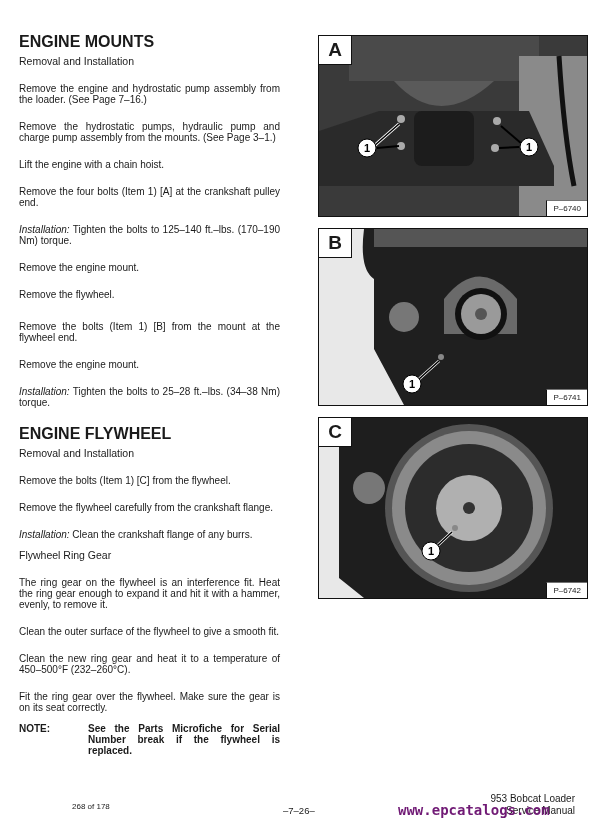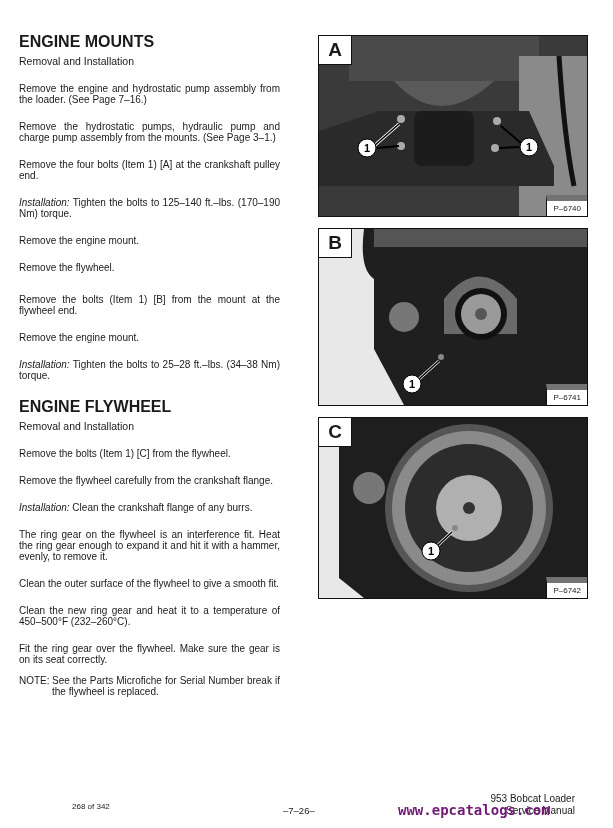--- a/index.html
+++ b/index.html
@@ -2,51 +2,53 @@
 <html><head>
 <meta charset="utf-8">
 <style>
   html, body { margin:0; padding:0; background:#fff; }
   body { width:613px; height:828px; position:relative; overflow:hidden; font-family:"Liberation Sans", sans-serif; color:#1a1a1a; }
   .col { position:absolute; left:19px; top:36px; width:261px; font-size:10px; line-height:11px; }
   .col p { margin:16px 0 10px 0; text-align:justify; }
   .h1 { font-weight:bold; font-size:16px; margin:0 0 9px 0; }
   .h2 { font-weight:normal; font-size:10.5px; margin:0 0 9px 0; }
   .it { font-style:italic; }
-  .note { font-weight:normal; display:flex; }
+  .note { font-weight:bold; display:flex;gap:36px; }
   .note .lbl { width:33px; flex:none; }
   .fig { position:absolute; left:318px; width:268px; border:1px solid #111; overflow:hidden; background:#333; }
   .fig svg { display:block; }
   .fig .letter { position:absolute; left:0; top:0; width:32px; height:28px; background:#fff; border-right:1px solid #111; border-bottom:1px solid #111; font-size:19px; font-weight:bold; display:flex; align-items:center; justify-content:center; }
-  .fig .pnum { position:absolute; right:0; bottom:0; background:#fff; border-left:1px solid #111; border-top:6px solid #737373; font-size:8px; padding:3px 6px; }
+  .fig .pnum { position:absolute; right:0; bottom:0; background:#fff; border-left:1px solid #111; border-top:1px solid #737373; font-size:8px; padding:3px 6px; }
   .footer { position:absolute; font-size:8px; }
   .wm { position:absolute; font-family:"DejaVu Sans Mono", monospace; font-weight:bold; color:#701a75; font-size:14px; }
 </style>
 </head>
 <body>
 
 <div class="col">
   <div class="h1">ENGINE MOUNTS</div>
   <div class="h2">Removal and Installation</div>
   <p>Remove the engine and hydrostatic pump assembly from the loader. (See Page 7–16.)</p>
   <p>Remove the hydrostatic pumps, hydraulic pump and charge pump assembly from the mounts. (See Page 3–1.)</p>
+  <p>Lift the engine with a chain hoist.</p>
   <p>Remove the four bolts (Item 1) [A] at the crankshaft pulley end.</p>
   <p><span class="it">Installation:</span><span> Tighten the bolts to 125–140 ft.–lbs. (170–190 Nm) torque.</span></p>
   <p>Remove the engine mount.</p>
   <p style="margin-bottom:21px">Remove the flywheel.</p>
   <p>Remove the bolts (Item 1) [B] from the mount at the flywheel end.</p>
   <p>Remove the engine mount.</p>
   <p style="margin-bottom:20px"><span class="it">Installation:</span><span> Tighten the bolts to 25–28 ft.–lbs. (34–38 Nm) torque.</span></p>
 
   <div class="h1">ENGINE FLYWHEEL</div>
   <div class="h2">Removal and Installation</div>
   <p>Remove the bolts (Item 1) [C] from the flywheel.</p>
   <p>Remove the flywheel carefully from the crankshaft flange.</p>
   <p><span class="it">Installation:</span><span> Clean the crankshaft flange of any burrs.</span></p>
 
+  <div class="h2">Flywheel Ring Gear</div>
   <p>The ring gear on the flywheel is an interference fit. Heat the ring gear enough to expand it and hit it with a hammer, evenly, to remove it.</p>
   <p>Clean the outer surface of the flywheel to give a smooth fit.</p>
   <p>Clean the new ring gear and heat it to a temperature of 450–500°F (232–260°C).</p>
   <p>Fit the ring gear over the flywheel. Make sure the gear is on its seat correctly.</p>
   <div class="note">
     <span class="lbl">NOTE:</span>
     <span style="text-align:justify">See the Parts Microfiche for Serial Number break if the flywheel is replaced.</span>
   </div>
 </div>
 
@@ -110,17 +112,17 @@
     <circle cx="136" cy="110" r="3" fill="#888"></circle>
     <line x1="118" y1="128" x2="133" y2="114" stroke="#fff" stroke-width="3"></line>
     <line x1="118" y1="128" x2="133" y2="114" stroke="#000" stroke-width="1.5"></line>
     <circle cx="112" cy="133" r="9" fill="#fff" stroke="#000"></circle>
     <text x="112" y="137" font-size="11" font-weight="bold" text-anchor="middle" font-family="Liberation Sans, sans-serif">1</text>
   </svg>
   <div class="letter">C</div>
   <div class="pnum">P–6742</div>
 </div>
 
-<div class="footer" style="left:72px;top:802px;">268 of 342</div>
+<div class="footer" style="left:72px;top:802px;">268 of 178</div>
 <div class="footer" style="left:283px;top:805px;font-size:9.5px;">–7–26–</div>
 <div class="footer" style="right:38px;top:793px;font-size:10px;text-align:left;">953 Bobcat Loader</div>
 <div class="footer" style="right:38px;top:805px;font-size:10px;text-align:left;">Service Manual</div>
 <div class="wm" style="left:398px;top:802px;">www.epcatalogs.com</div>
 
 </body></html>

